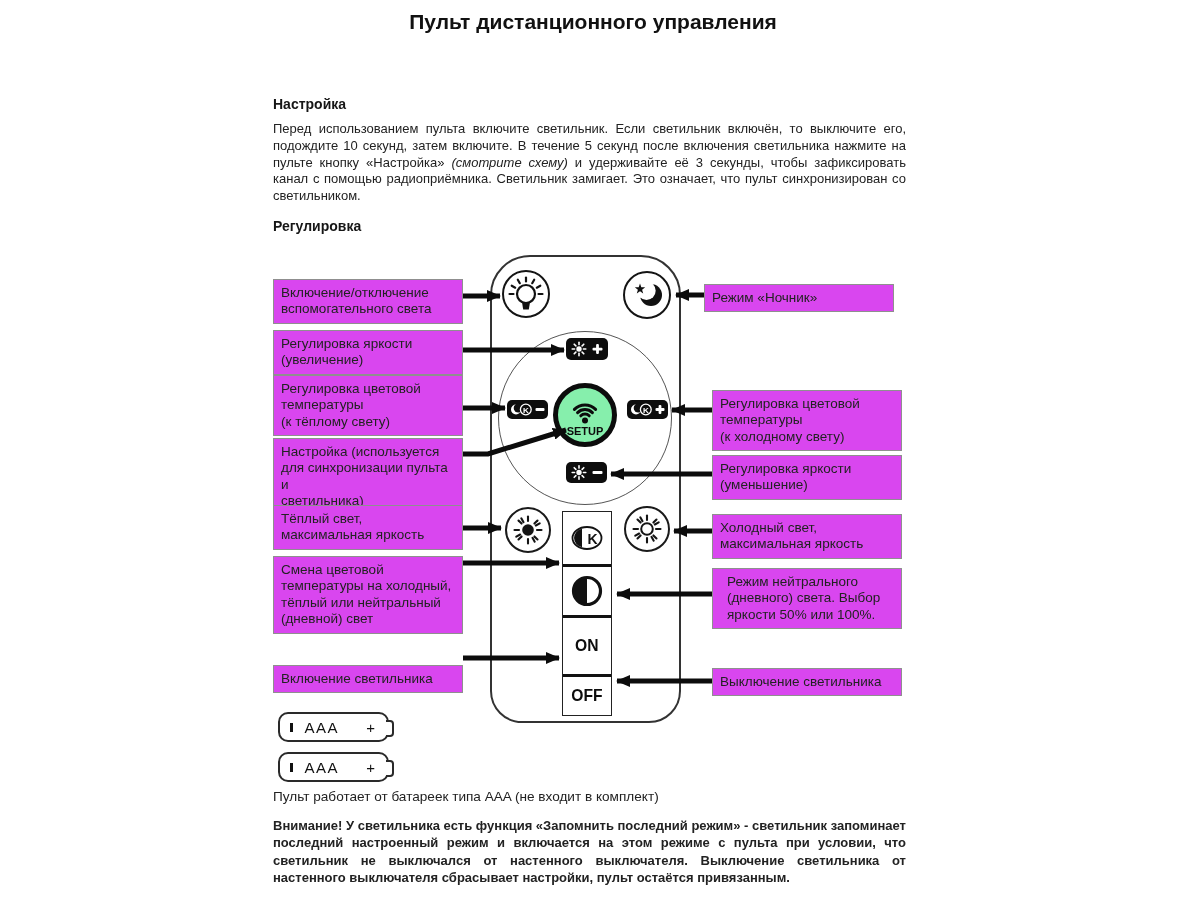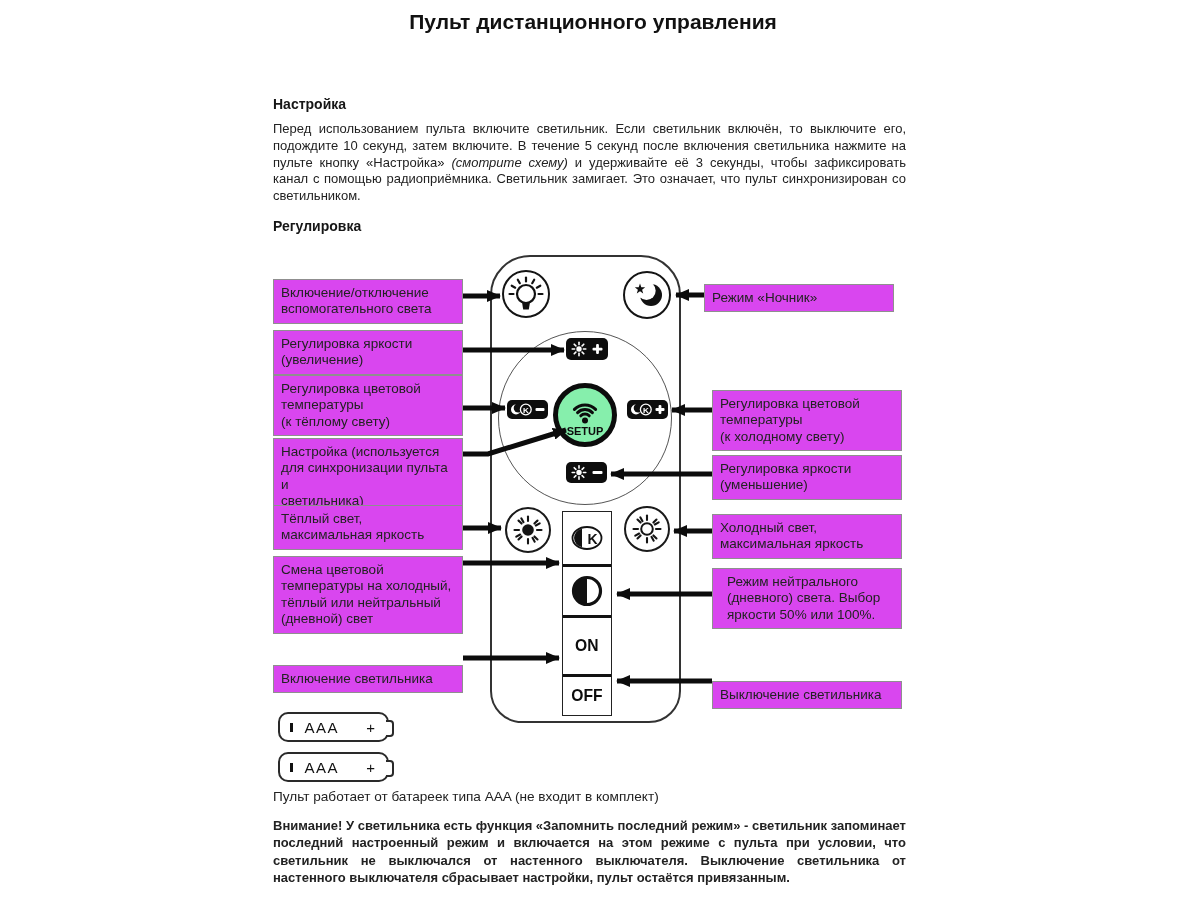--- a/index.html
+++ b/index.html
@@ -281,21 +281,21 @@
   <div class="lbox" style="left:712px;top:390px;">Регулировка цветовой
 температуры
 (к холодному свету)</div>
   <div class="lbox" style="left:712px;top:455px;">Регулировка яркости
 (уменьшение)</div>
   <div class="lbox" style="left:712px;top:514px;">Холодный свет,
 максимальная яркость</div>
   <div class="lbox" style="left:712px;top:568px;padding-left:14px;">Режим нейтрального
 (дневного) света. Выбор
 яркости 50% или 100%.</div>
-  <div class="lbox" style="left:712px;top:668px;margin-top:13px;">Выключение светильника</div>
+  <div class="lbox" style="left:712px;top:668px;">Выключение светильника</div>
 
   <div class="battery" style="left:278px;top:712px;">
     <span class="neg"></span>
     <span class="type">AAA</span>
     <span class="plus">+</span>
     <span class="nub"></span>
   </div>
   <div class="battery" style="left:278px;top:752px;">
     <span class="neg"></span>
     <span class="type">AAA</span>

